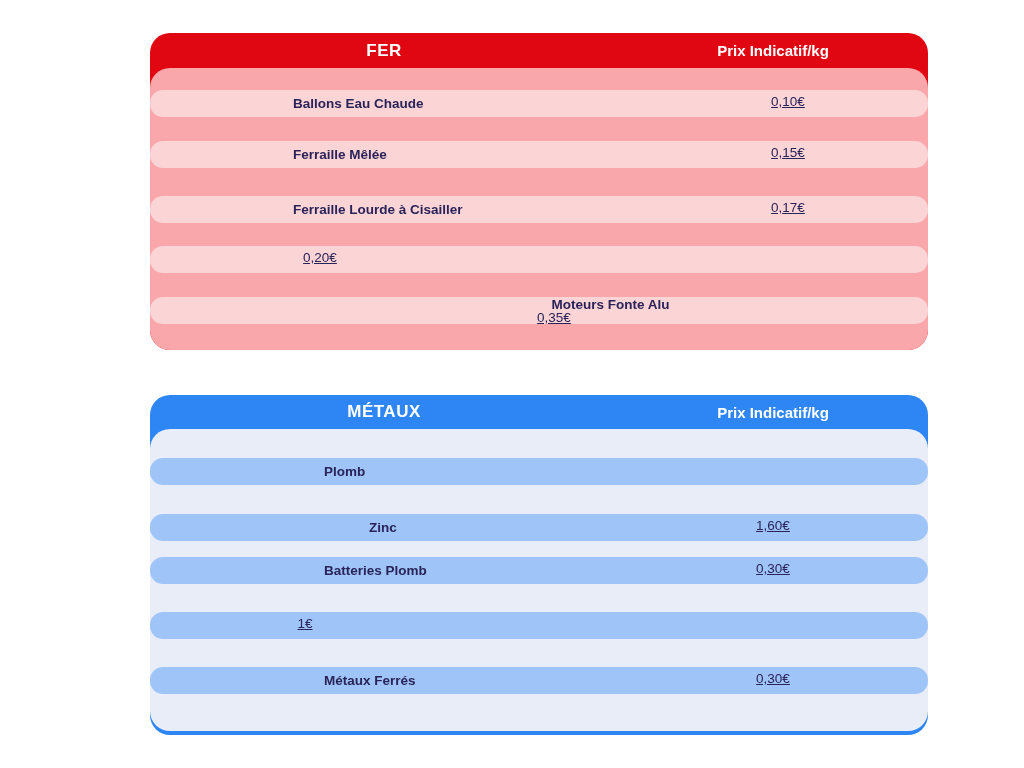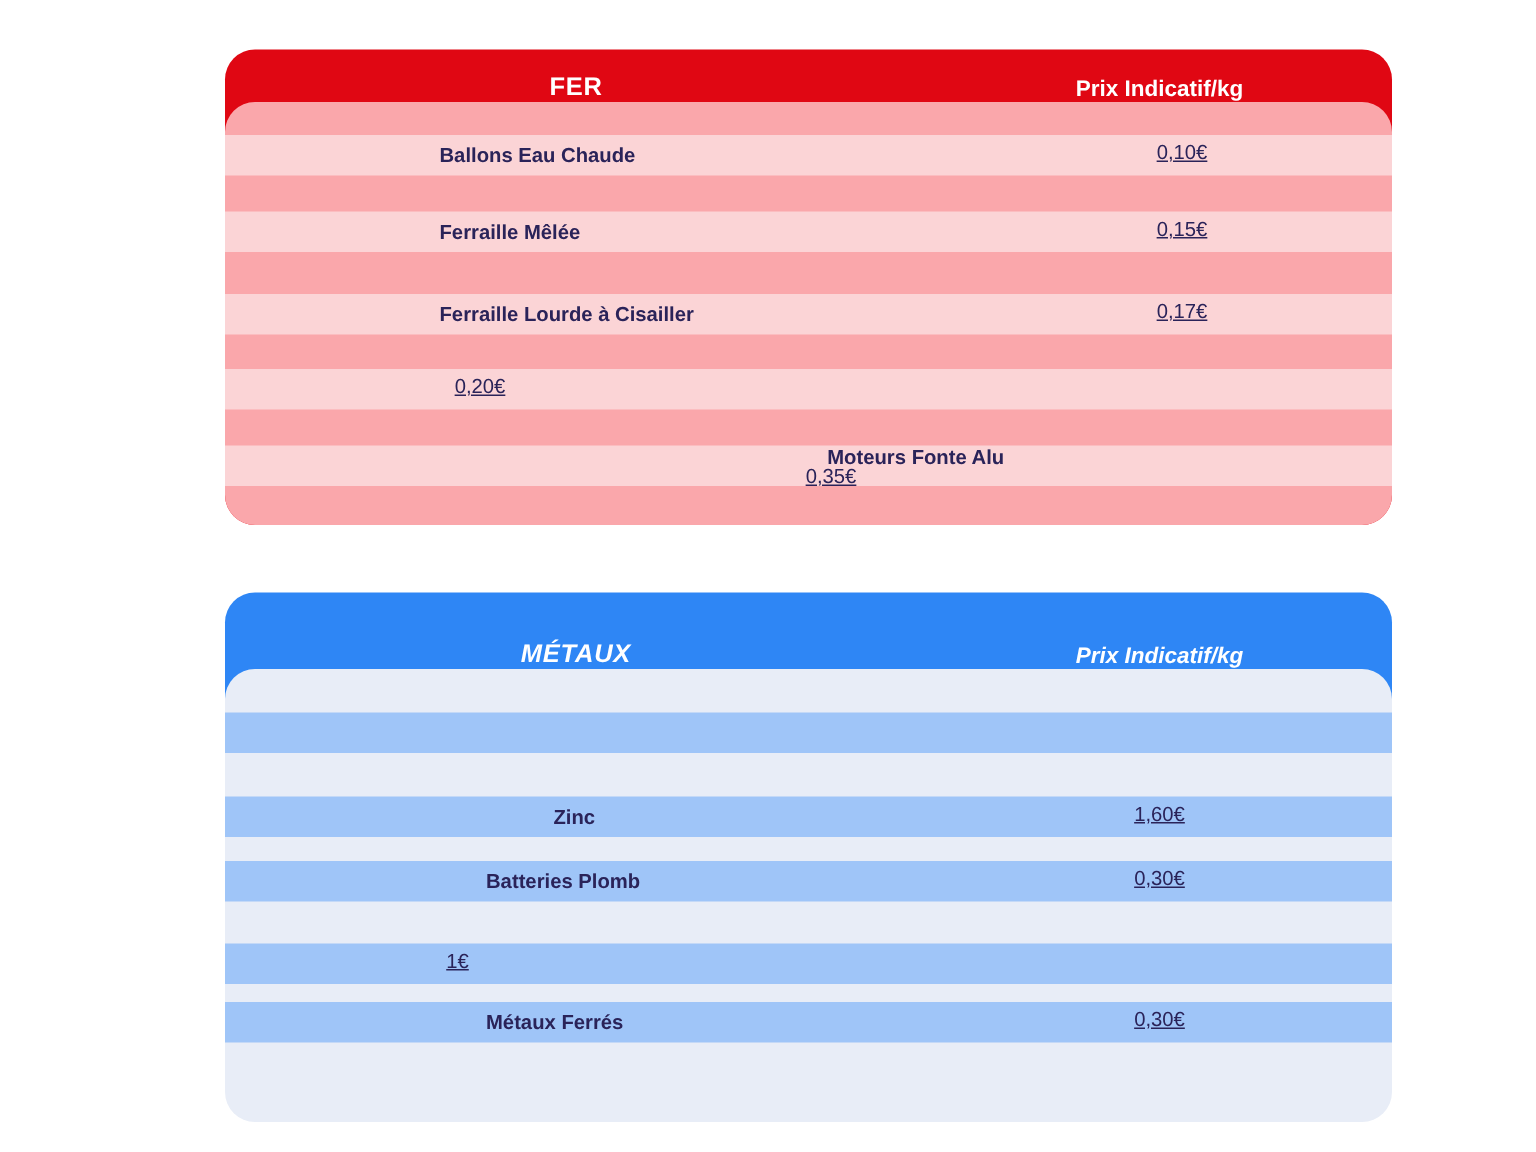--- a/index.html
+++ b/index.html
@@ -5,48 +5,48 @@
   * { margin:0; padding:0; box-sizing:border-box; }
   html,body { width:1024px; height:768px; background:#ffffff; overflow:hidden;
               font-family:"Liberation Sans", sans-serif; }
   .canvas { position:relative; width:1024px; height:768px; background:#ffffff; }
 
   .price-card { position:absolute; left:150px; width:778px; border-radius:20px;
                 background:var(--header-bg); }
   #fer-card    { top:33px;  height:317px; }
   #metaux-card { top:395px; height:340px; }
 
-  .card-header { display:flex; align-items:flex-end; color:var(--header-text); }
+  .card-header { display:flex; align-items:center; color:var(--header-text); }
   #fer-card    .card-header { height:35px; }
-  #metaux-card .card-header { height:51px;font-style:italic; }
+  #metaux-card .card-header { height:34px; }
   .header-title { flex:1; text-align:center; font-size:17px; font-weight:700;
                   letter-spacing:0.5px; }
   .header-price { width:310px; text-align:center; font-size:15px; font-weight:700; }
 
   .card-body { background:var(--body-bg); border-radius:20px; overflow:hidden; }
   #fer-card    .card-body { height:282px; padding-top:22px; }
   #metaux-card .card-body { height:302px; padding-top:29px; }
 
   .table-row { height:27px; display:flex; align-items:center;
-               background:var(--row-bg); color:var(--row-text); }
+               background:var(--row-bg); color:var(--row-text);border-radius:13px; }
   .row-label { flex:1; padding-left:143px; font-weight:700; font-size:13.5px; }
   #metaux-card .row-label { padding-left:174px; }
   .row-price { width:310px; text-align:center; font-size:13.5px; font-weight:400;
                position:relative; top:-2px;text-decoration:underline; }
   #fer-card .row-price { text-indent:30px; }
 
   
   #fer-card    .table-row:nth-child(2) { margin-top:24px; }
   #fer-card    .table-row:nth-child(3) { margin-top:28px; }
   #fer-card    .table-row:nth-child(4) { margin-top:23px; }
   #fer-card    .table-row:nth-child(5) { margin-top:24px;flex-direction:column; }
   #metaux-card .table-row:nth-child(2) { margin-top:29px;padding-left:45px; }
   #metaux-card .table-row:nth-child(3) { margin-top:16px; }
   #metaux-card .table-row:nth-child(4) { margin-top:28px; }
-  #metaux-card .table-row:nth-child(5) { margin-top:12px; }
+  #metaux-card .table-row:nth-child(5) { margin-top:28px; }
 </style>
 </head>
 <body>
 
 <div class="canvas">
 
   <div class="price-card" id="fer-card" style="--header-bg: #E00713; --header-text: #FFFFFF; --body-bg: #FAA7AB; --row-bg: #FBD4D6; --row-text: #2A2359;">
     <div class="card-header">
       <div class="header-title">FER</div>
       <div class="header-price">Prix Indicatif/kg</div>
@@ -74,20 +74,21 @@
       </div>
   </div>
 
   <div class="price-card" id="metaux-card" style="--header-bg: #2E86F5; --header-text: #FFFFFF; --body-bg: #E8EDF7; --row-bg: #9FC5F8; --row-text: #2A2359;">
     <div class="card-header">
       <div class="header-title">MÉTAUX</div>
       <div class="header-price">Prix Indicatif/kg</div>
     </div>
     <div class="card-body">
         <div class="table-row">
+          <div class="row-label">Plomb</div>
         </div>
         <div class="table-row">
           <div class="row-label">Zinc</div>
           <div class="row-price">1,60€</div>
         </div>
         <div class="table-row">
           <div class="row-label">Batteries Plomb</div>
           <div class="row-price">0,30€</div>
         </div>
         <div class="table-row">

